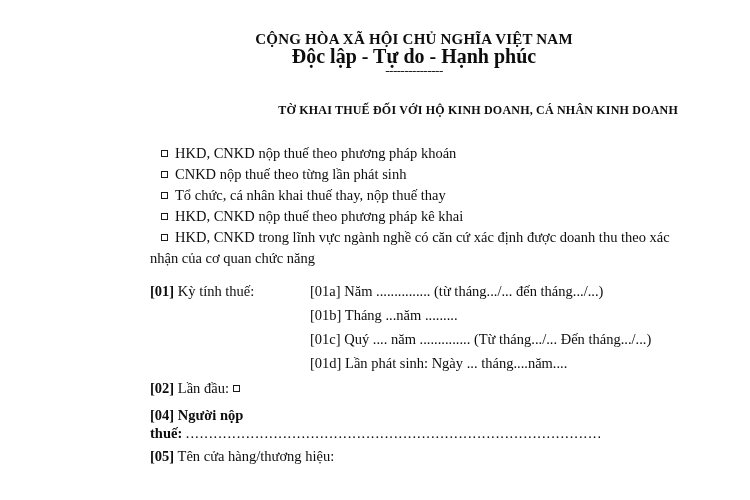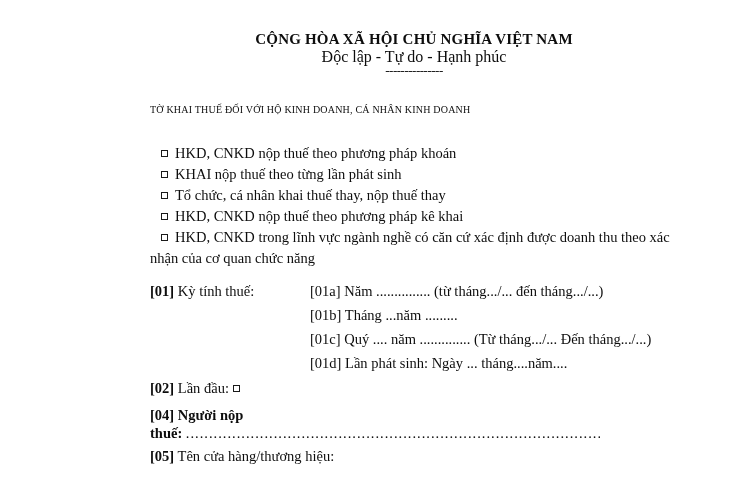--- a/index.html
+++ b/index.html
@@ -5,23 +5,23 @@
   html,body { margin:0; padding:0; background:#ffffff; }
   body { width:750px; height:500px; overflow:hidden; }
   .page {
     width:750px; height:500px; box-sizing:border-box;
     padding:30px 72px 0 150px;
     font-family:"Liberation Serif","DejaVu Serif",serif;
     color:#0d0d0d; font-size:14.5px;
   }
   .center { text-align:center; }
   .nat-title { font-size:15px; font-weight:bold; line-height:18px; letter-spacing:0.2px; }
-  .motto { font-size:16px; font-weight:normal; line-height:17px; }
+  .motto { font-size:20px; font-weight:bold; line-height:17px; }
   .sep { font-size:13px; line-height:12px; letter-spacing:-0.5px; }
-  .form-title { margin-top:24px; font-size:10px; font-weight:normal; text-align:left; line-height:18px; letter-spacing:0.2px; }
+  .form-title { margin-top:24px; font-size:12px; font-weight:bold; text-align:right; line-height:18px; letter-spacing:0.2px; }
   .chk-list { margin-top:24px; }
   .chk { margin:0; line-height:21px; text-indent:11px; }
   .box {
     display:inline-block; width:7px; height:7px;
     border:1px solid #1a1a1a; box-sizing:border-box;
     margin-right:7px; vertical-align:1px; background:#fff;
   }
   .code { font-weight:bold; }
   .f01 { display:flex; margin-top:10px; }
   .f01-label { width:160px; line-height:24px; flex:none; }
@@ -46,21 +46,21 @@
   <div class="center">
     <div class="nat-title">CỘNG HÒA XÃ HỘI CHỦ NGHĨA VIỆT NAM</div>
     <div class="motto">Độc lập - Tự do - Hạnh phúc</div>
     <div class="sep">---------------</div>
   </div>
 
   <div class="form-title">TỜ KHAI THUẾ ĐỐI VỚI HỘ KINH DOANH, CÁ NHÂN KINH DOANH</div>
 
   <div class="chk-list">
     <p class="chk"><span class="box"></span><span>HKD, CNKD nộp thuế theo phương pháp khoán</span></p>
-    <p class="chk"><span class="box"></span><span>KHAI nộp thuế theo từng lần phát sinh</span></p>
+    <p class="chk"><span class="box"></span><span>CNKD nộp thuế theo từng lần phát sinh</span></p>
     <p class="chk"><span class="box"></span><span>Tổ chức, cá nhân khai thuế thay, nộp thuế thay</span></p>
     <p class="chk"><span class="box"></span><span>HKD, CNKD nộp thuế theo phương pháp kê khai</span></p>
     <p class="chk"><span class="box"></span><span>HKD, CNKD trong lĩnh vực ngành nghề có căn cứ xác định được doanh thu theo xác nhận của cơ quan chức năng</span></p>
   </div>
 
   <div class="f01">
     <div class="f01-label">
       <span class="code">[01]</span>
       <span>Kỳ tính thuế:</span>
     </div>

